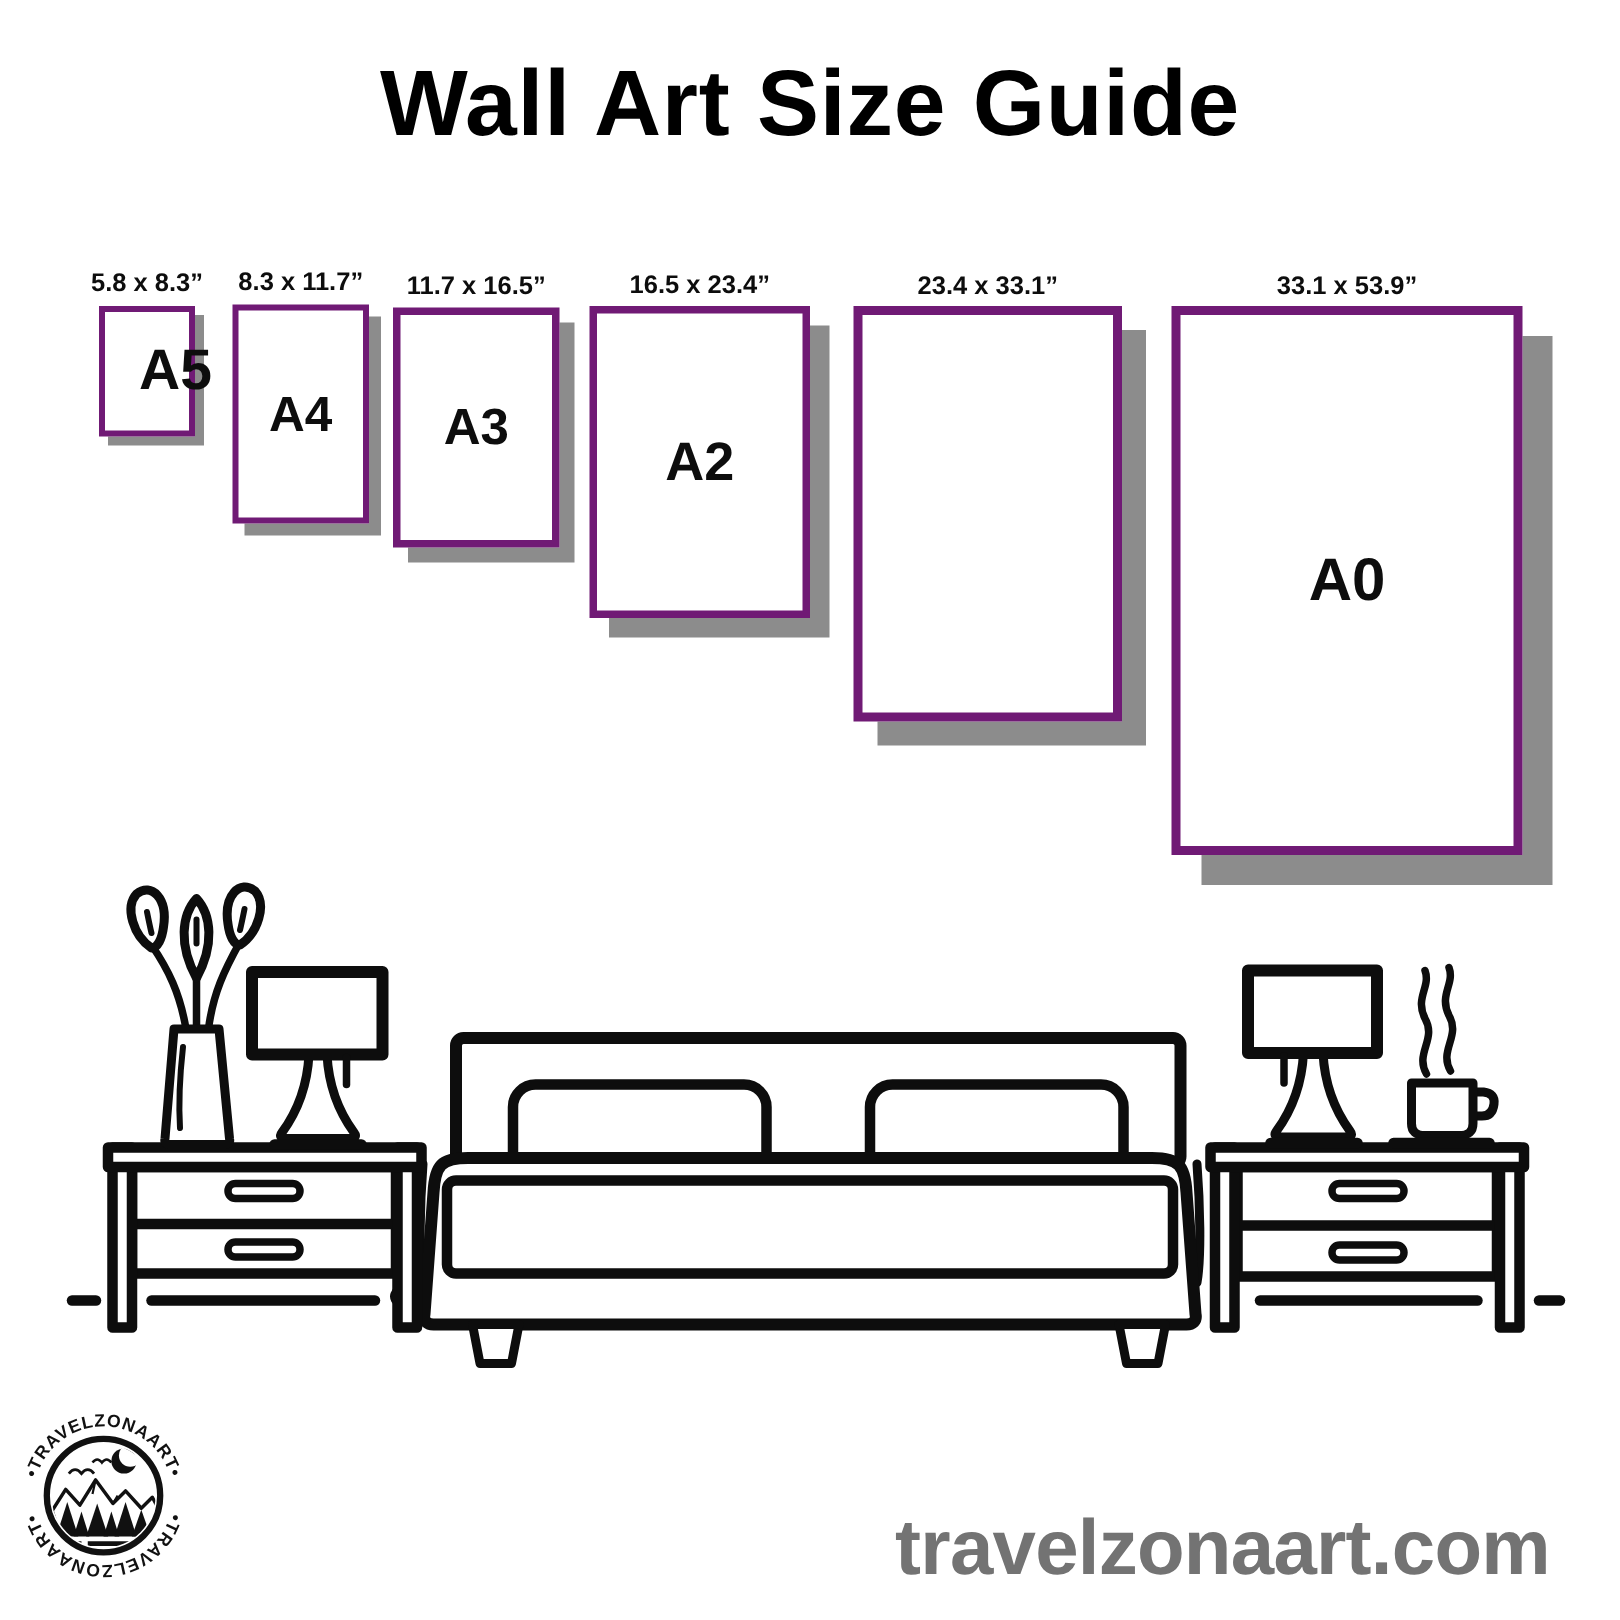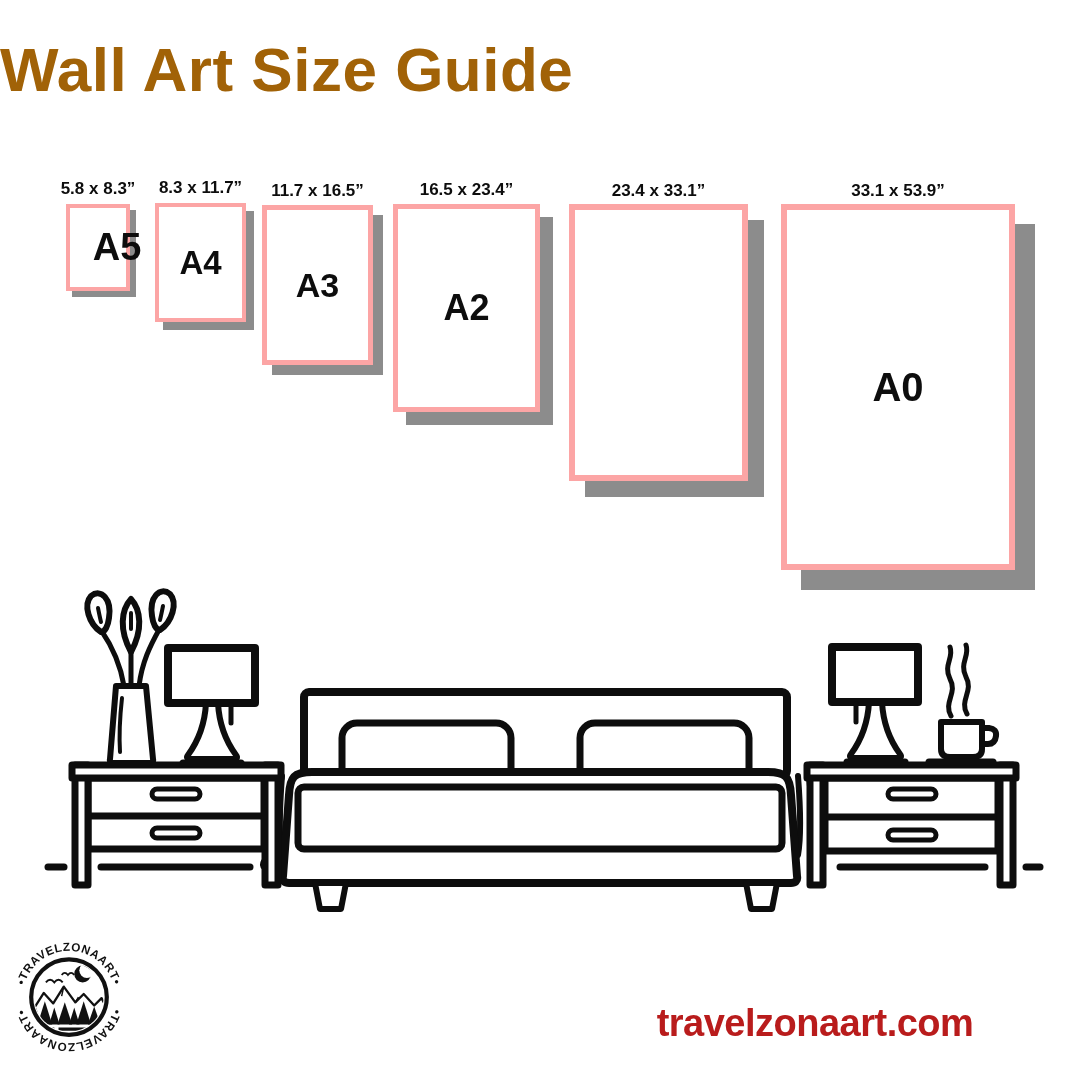--- a/index.html
+++ b/index.html
@@ -1,42 +1,42 @@
 <!DOCTYPE html>
 <html><head>
 <meta charset="utf-8">
 <style>
   html,body{margin:0;padding:0;background:#ffffff;}
   .canvas{position:relative;width:1080px;height:1080px;background:#ffffff;overflow:hidden;
           font-family:"Liberation Sans",sans-serif;color:#111;}
-  .title{position:absolute;top:34px;left:0;width:100%;
-         font-size:62px;font-weight:700;letter-spacing:0.5px;color:#a16207;}
-  .paper{position:absolute;background:#ffffff;border:4px solid #fca5a5;box-sizing:border-box;}
+  .title{position:absolute;top:34px;left:0;width:100%;text-align:center;
+         font-size:62px;font-weight:700;letter-spacing:0.5px;color:#000000;}
+  .paper{position:absolute;background:#ffffff;border:4px solid #701a75;box-sizing:border-box;}
   .paper .size{position:absolute;top:-29px;left:50%;transform:translateX(-50%);
                white-space:nowrap;font-size:17px;font-weight:700;color:#0d0d0d;}
   .paper .name{position:absolute;inset:0;display:flex;align-items:center;justify-content:center;
                font-weight:700;color:#0d0d0d;}
   .scene{position:absolute;left:0;top:0;width:1080px;height:1080px;}
   .logo{position:absolute;left:6px;top:932px;width:126px;height:126px;}
   .website{position:absolute;left:560px;top:1002px;width:510px;text-align:center;
-           font-size:38px;font-weight:700;letter-spacing:-0.5px;color:#b91c1c;}
+           font-size:52px;font-weight:700;letter-spacing:-0.5px;color:#737373;}
 </style>
 </head>
 <body>
 
 <div class="canvas">
 
   <div class="title">Wall Art Size Guide</div>
 
   <div>
     <div class="paper" style="left:66px;top:204px;width:64px;height:87px;border-width:4px;box-shadow:6px 6px 0 #8c8c8c;">
       <div class="size">5.8 x 8.3”</div>
       <div class="name" style="font-size:38px;padding-left:38px;">A5</div>
     </div>
-    <div class="paper" style="left:155px;top:203px;width:91px;height:119px;border-width:4px;box-shadow:8px 8px 0 #8c8c8c;">
+    <div class="paper" style="left:155px;top:203px;width:91px;height:146px;border-width:4px;box-shadow:8px 8px 0 #8c8c8c;">
       <div class="size">8.3 x 11.7”</div>
       <div class="name" style="font-size:33px;">A4</div>
     </div>
     <div class="paper" style="left:262px;top:205px;width:111px;height:160px;border-width:5px;box-shadow:10px 10px 0 #8c8c8c;padding-left:12px;">
       <div class="size">11.7 x 16.5”</div>
       <div class="name" style="font-size:34px;">A3</div>
     </div>
     <div class="paper" style="left:393px;top:204px;width:147px;height:208px;border-width:5px;box-shadow:13px 13px 0 #8c8c8c;">
       <div class="size">16.5 x 23.4”</div>
       <div class="name" style="font-size:36px;border-radius:29px;">A2</div>

